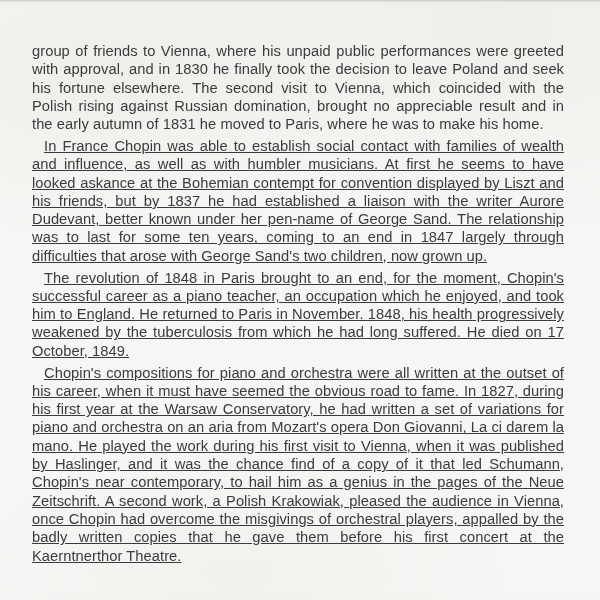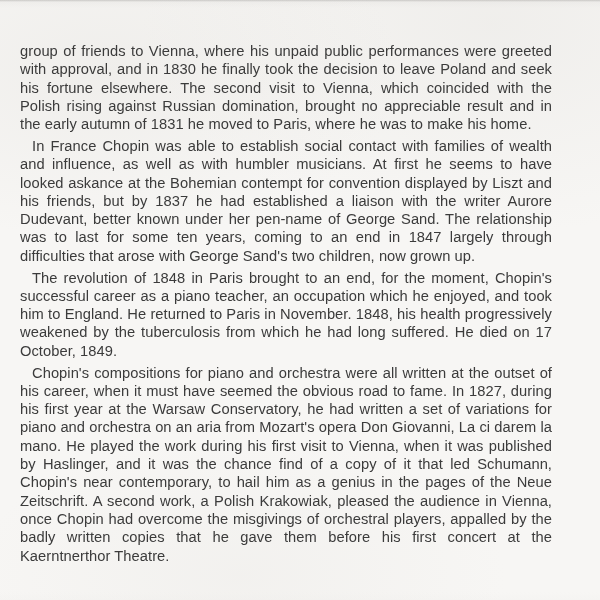--- a/index.html
+++ b/index.html
@@ -25,37 +25,38 @@
   }
   .scan-edge-top {
     position: absolute;
     top: 0; left: 0;
     width: 600px;
     height: 2px;
     background: linear-gradient(180deg, rgba(160,158,155,0.45), rgba(160,158,155,0));
   }
   .text-block {
     position: absolute;
-    left: 20px;
+    left: 32px;
     top: 42px;
     width: 532px;
     font-family: "Liberation Sans", "DejaVu Sans", sans-serif;
     font-size: 14.7px;
     line-height: 18.3px;
     letter-spacing: 0.05px;
     color: #3b3b3b;
     text-align: justify;
     -webkit-font-smoothing: antialiased;
   }
   .text-block p {
     margin: 0;
   }
   .text-block p + p {
     margin-top: 3.5px;
     text-indent: 12px;
+    text-decoration: underline;
   }
 </style>
 </head>
 <body>
 
 <div class="scan-page">
   <div class="scan-edge-top"></div>
   <div class="text-block">
     <p>group of friends to Vienna, where his unpaid public performances were greeted with approval, and in 1830 he finally took the decision to leave Poland and seek his fortune elsewhere.  The second visit to Vienna, which coincided with the Polish rising against Russian domination, brought no appreciable result and in the early autumn of 1831 he moved to Paris, where he was to make his home.</p>
     <p>In France Chopin was able to establish social contact with families of wealth and influence, as well as with humbler musicians.  At first he seems to have looked askance at the Bohemian contempt for convention displayed by Liszt and his friends, but by 1837 he had established a liaison with the writer Aurore Dudevant, better known under her pen-name of George Sand.  The relationship was to last for some ten years, coming to an end in 1847 largely through difficulties that arose with George Sand's two children, now grown up.</p>

